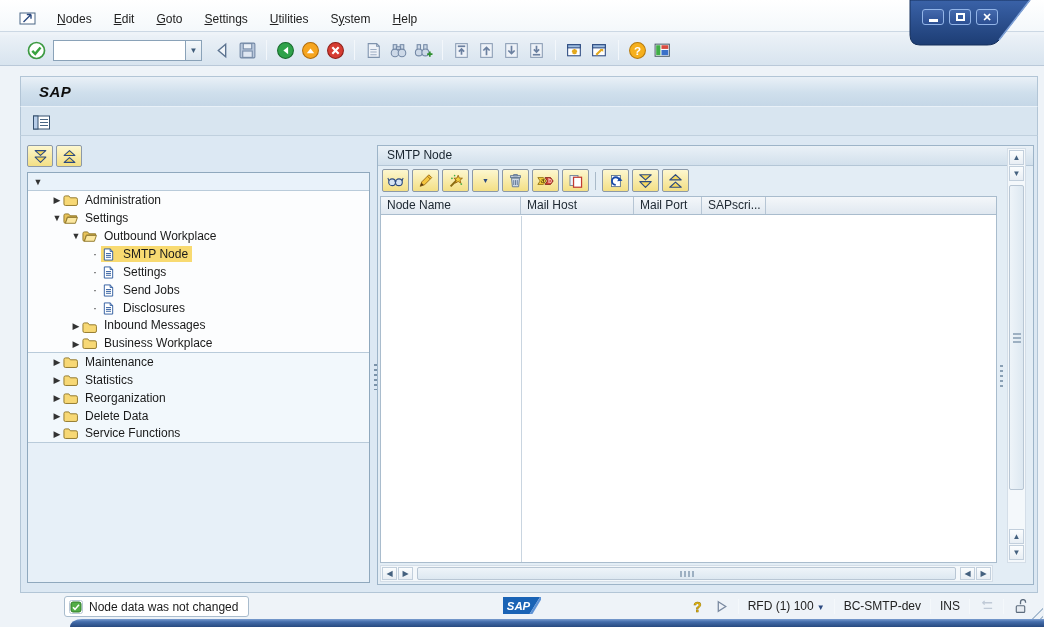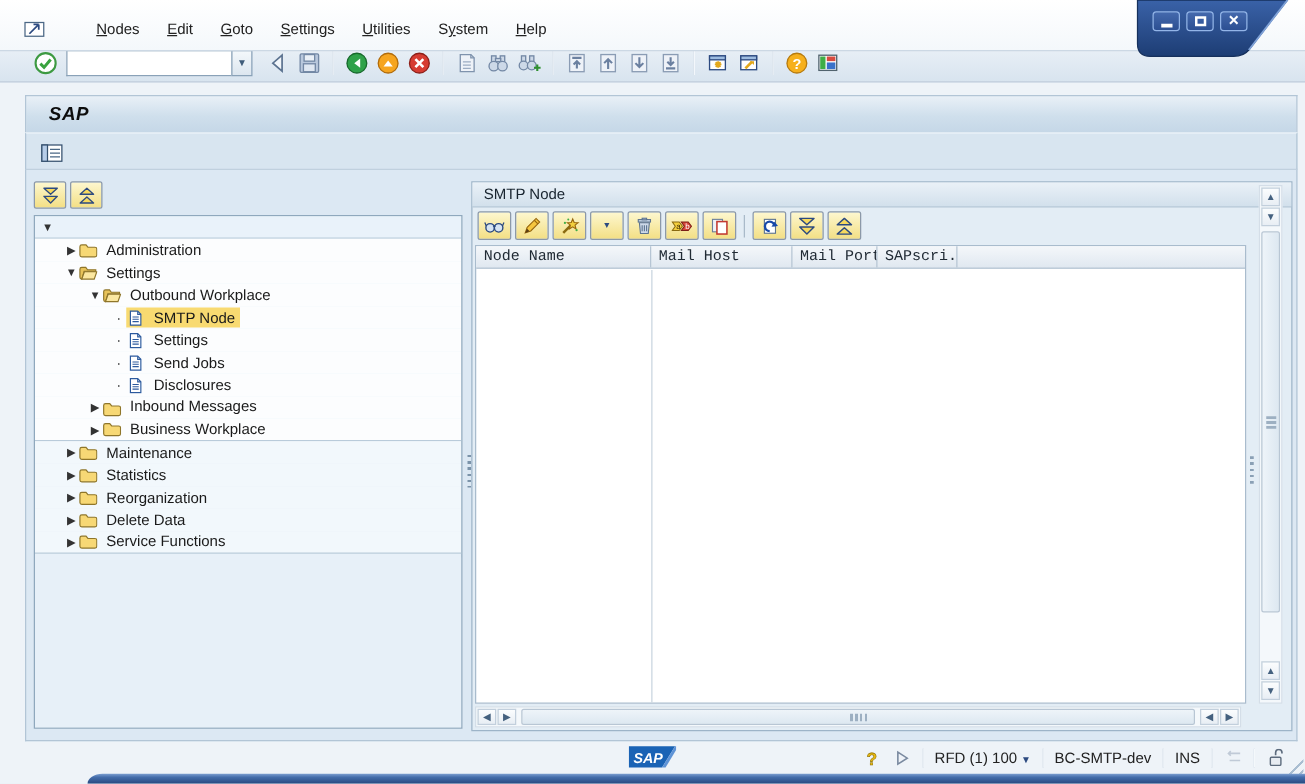--- a/index.html
+++ b/index.html
@@ -1,23 +1,23 @@
 <!DOCTYPE html>
 <html><head>
 <meta charset="utf-8">
 <style>
   * { margin:0; padding:0; box-sizing:border-box; }
   html,body { width:1044px; height:627px; }
   body { font-family:"Liberation Sans", sans-serif; font-size:12px; color:#1a1a1a; background:#edf2f7; overflow:hidden; }
   #app { position:relative; width:1044px; height:627px; background:#eef3f8; }
 
   
-  #menubar { position:absolute; top:0; left:0; right:0; height:41px; padding-top:6px;
+  #menubar { position:absolute; top:0; left:0; right:0; height:32px; padding-top:6px;
              background:linear-gradient(#ffffff,#f4f8fb); border-bottom:1px solid #ccd8e4;
-             display:flex; align-items:center; z-index:2;gap:20px; }
+             display:flex; align-items:center; z-index:2; }
   #menubar .sysicon { width:17px; height:15px; margin:0 10px 0 19px; display:inline-block; }
   .menu-item { padding:3px 11px; color:#222; cursor:default; white-space:nowrap; }
   .menu-item .hk { text-decoration:underline; }
 
   
   #corner { position:absolute; top:0; right:0; width:142px; height:46px; z-index:5; }
   #corner svg.shape { position:absolute; inset:0; }
   .winbtn { position:absolute; top:9px; width:22px; height:16px; background:linear-gradient(#4469ad,#2c4f92);
             border:1px solid #93b5e8; border-radius:3px; color:#fff; display:flex; align-items:center;
             justify-content:center; cursor:default; }
@@ -84,21 +84,21 @@
   #rightpanel { position:absolute; left:356px; right:3px; top:9px; bottom:7px;
                 background:#e3edf5; border:1px solid #9db4c8; }
   #panel-title { height:20px; background:linear-gradient(#eaf1f7,#d2e0ec); border-bottom:1px solid #b4c6d6;
                  line-height:19px; padding-left:9px; color:#18242f; }
   #panel-toolbar { height:29px; display:flex; align-items:center; padding-left:4px; gap:3px; }
   #panel-toolbar .ybtn { height:23px; min-width:27px; }
   #panel-toolbar .ybtn svg { width:17px; height:16px; }
   .p-sep { width:1px; height:18px; background:#a9bac9; margin:0 3px; }
 
   #tablewrap { position:absolute; top:50px; left:2px; right:36px; bottom:21px; background:#fff;
-               border:1px solid #a9bccd;font-family:Liberation Mono, monospace; }
+               border:1px solid #a9bccd; }
   #table-header { display:flex; height:18px; background:linear-gradient(#f4f7fa,#e0e8f0);
                   border-bottom:1px solid #a9bccd; }
   .hcell { border-right:1px solid #b6c5d4; padding:1px 0 0 6px; color:#202a34; overflow:hidden;
            white-space:nowrap; flex:none; }
   #table-body { position:absolute; top:19px; left:0; right:0; bottom:0; }
   .dcolline { position:absolute; top:0; bottom:0; width:1px; background:#c9d5e0; }
   .drow { display:flex; height:18px; align-items:center; }
   .dcell { padding-left:6px; white-space:nowrap; overflow:hidden; flex:none; color:#000; }
   .dcell.num { text-align:right; padding-right:13px; }
   .row-exp { width:11px; text-align:center; font-size:9px; color:#333; display:inline-block; }
@@ -681,20 +681,28 @@
         <div id="hs-thumb">
             <span class="hgrip"></span>
           </div>
         <div class="sbtn" id="hs-r2">◀</div>
         <div class="sbtn" id="hs-r1">▶</div>
       </div>
     </div>
   </div>
 
   <div id="statusbar">
+    <div id="status-msg">
+      <span class="sicon"><svg viewBox="0 0 14 14">
+            <rect x="0.5" y="0.5" width="13" height="13" rx="2" fill="#fff" stroke="#b9c8d6"></rect>
+            <rect x="2" y="2" width="10" height="10" rx="2" fill="#53ae46" stroke="#2f7d2a"></rect>
+            <path d="M4 7.2 l2 2.2 4-4.6" stroke="#fff" stroke-width="1.6" fill="none"></path>
+          </svg></span>
+      <span>Node data was not changed</span>
+    </div>
     <span id="status-logo"><svg viewBox="0 0 40 20">
           <path d="M0 1 H39 L28 19 H0 Z" fill="#1a63b5"></path>
           <path d="M39 1 L28 19 H31 L40 4 V1 Z" fill="#5e93d6"></path>
           <text x="4" y="15" font-size="12" font-style="italic" font-weight="bold" fill="#fff" font-family="Liberation Sans, sans-serif">SAP</text>
         </svg></span>
     <div id="status-right">
         <span class="st-ico">
           <svg viewBox="0 0 14 14">
             <text x="7" y="12" font-size="13" font-weight="bold" text-anchor="middle" fill="#e8b80e" stroke="#8a6d00" stroke-width="0.4" font-family="Liberation Sans, sans-serif">?</text>
           </svg>

